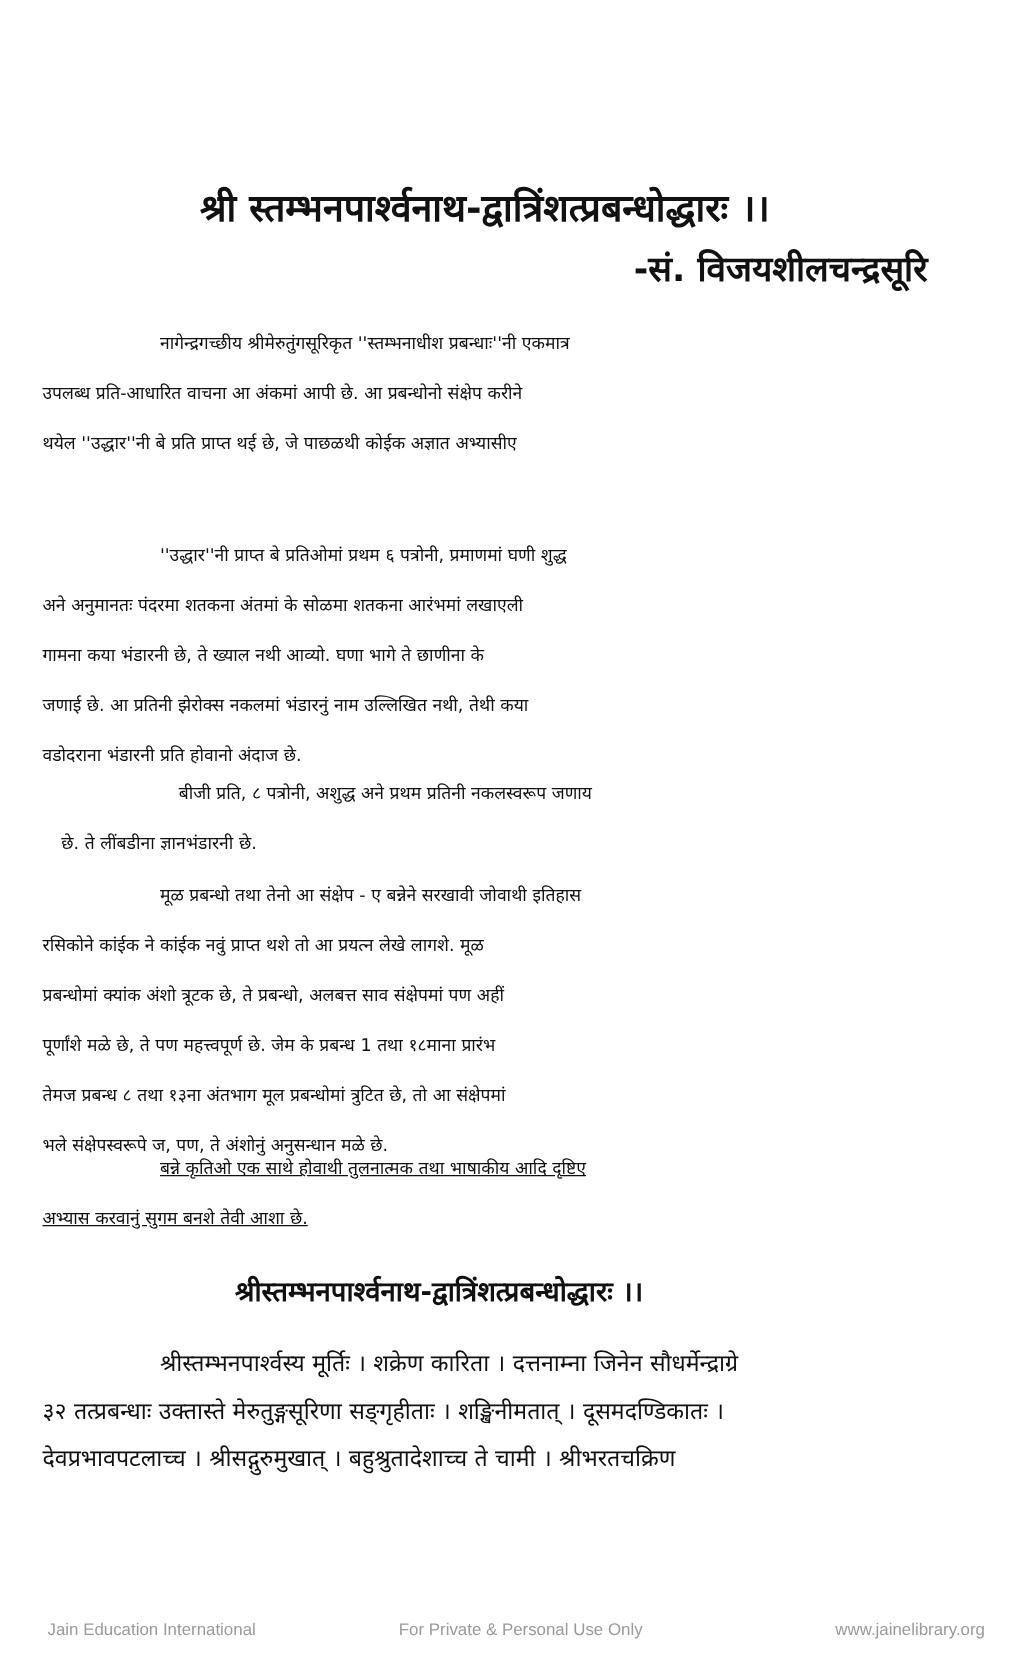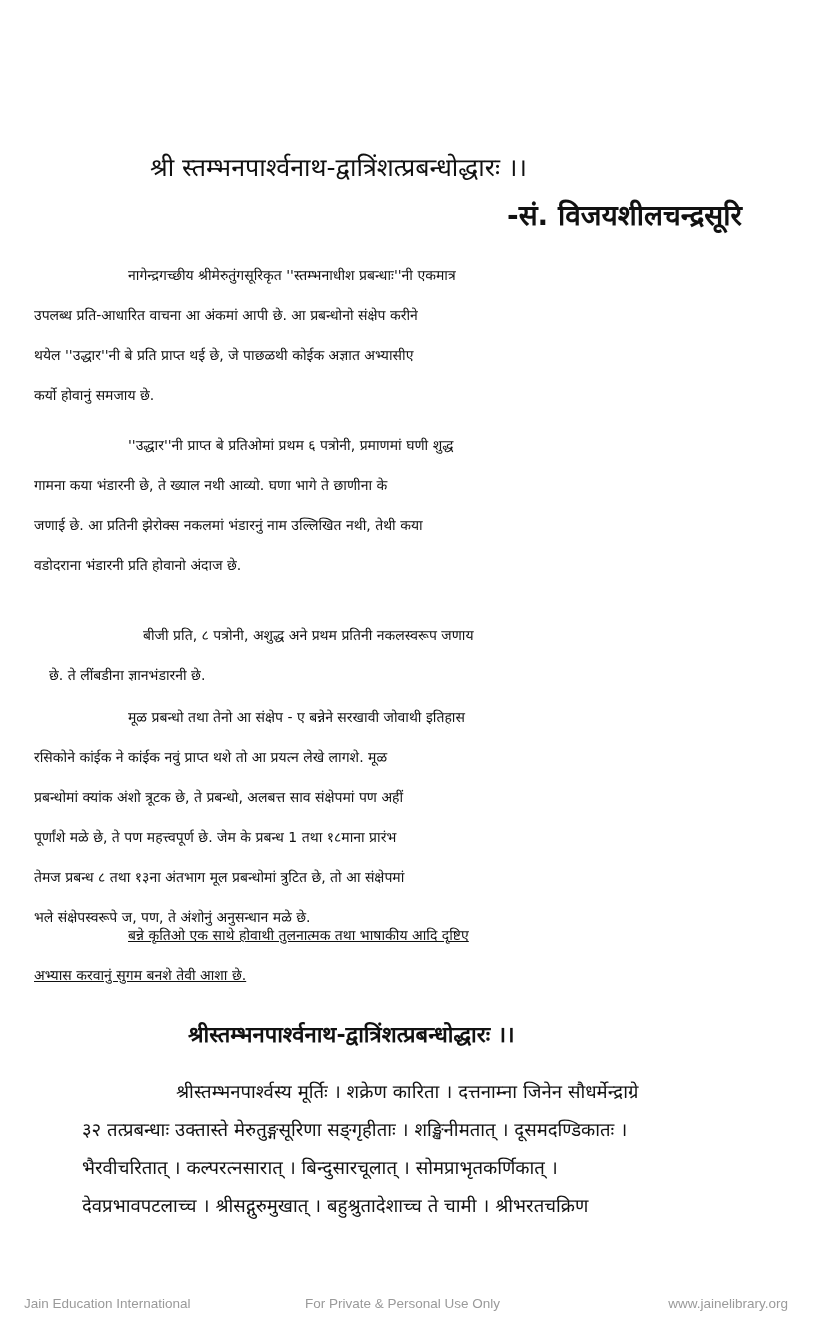--- a/index.html
+++ b/index.html
@@ -16,25 +16,25 @@
       font-family: "DejaVu Sans", sans-serif;
     }
     .page {
       position: absolute;
       left: 0; top: 0;
       width: 828px;
       height: 1338px;
     }
     .title {
       position: absolute;
-      left: 150px;
+      left: 160px;
       top: 148px;
       width: 620px;
-      font-size: 25px;
-      font-weight: normal;
+      font-size: 30px;
+      font-weight: bold;
       line-height: 40px;
       white-space: nowrap;
       letter-spacing: 0px;
     }
     .author {
       position: absolute;
       right: 86px;
       top: 200px;
       font-size: 28px;
       font-weight: bold;
@@ -68,58 +68,58 @@
       line-height: 34px;
       white-space: nowrap;
     }
     .sanskrit {
       position: absolute;
       left: 34px;
       top: 1073px;
       width: 712px;
       font-size: 18.5px;
       line-height: 38px;
-      margin-left: 48px;
     }
     .footer {
       position: absolute;
       left: 0;
       top: 1296px;
       width: 828px;
       height: 24px;
       font-family: "Liberation Sans", sans-serif;
       font-size: 13.5px;
       color: #9a9a9a;
     }
     .footer span {
       position: absolute;
       top: 0;
       white-space: nowrap;
+      margin-left: 14px;
     }
     .footer .f-left { left: 24px; }
     .footer .f-mid { left: 305px; }
     .footer .f-right { right: 40px; }
   </style>
 </head>
 <body>
 
 <div class="page">
 
   <div class="title">श्री स्तम्भनपार्श्वनाथ-द्वात्रिंशत्प्रबन्धोद्धारः ।।</div>
   <div class="author">-सं. विजयशीलचन्द्रसूरि</div>
 
   <div class="body-text" style="top:255px;">
     <span class="line indent">नागेन्द्रगच्छीय श्रीमेरुतुंगसूरिकृत ''स्तम्भनाधीश प्रबन्धाः''नी एकमात्र</span>
     <span class="line">उपलब्ध प्रति-आधारित वाचना आ अंकमां आपी छे. आ प्रबन्धोनो संक्षेप करीने</span>
     <span class="line">थयेल ''उद्धार''नी बे प्रति प्राप्त थई छे, जे पाछळथी कोईक अज्ञात अभ्यासीए</span>
-    <span class="line">कर्यो होवानुं समजाय छे.</span>
   </div>
 
   <div class="body-text" style="top:425px;">
     <span class="line indent">''उद्धार''नी प्राप्त बे प्रतिओमां प्रथम ६ पत्रोनी, प्रमाणमां घणी शुद्ध</span>
+    <span class="line">अने अनुमानतः पंदरमा शतकना अंतमां के सोळमा शतकना आरंभमां लखाएली</span>
     <span class="line">गामना कया भंडारनी छे, ते ख्याल नथी आव्यो. घणा भागे ते छाणीना के</span>
     <span class="line">जणाई छे. आ प्रतिनी झेरोक्स नकलमां भंडारनुं नाम उल्लिखित नथी, तेथी कया</span>
     <span class="line">वडोदराना भंडारनी प्रति होवानो अंदाज छे.</span>
   </div>
 
   <div class="body-text" style="top:615px;margin-left:15px;">
     <span class="line indent">बीजी प्रति, ८ पत्रोनी, अशुद्ध अने प्रथम प्रतिनी नकलस्वरूप जणाय</span>
     <span class="line">छे. ते लींबडीना ज्ञानभंडारनी छे.</span>
   </div>
 
@@ -135,21 +135,20 @@
   <div class="body-text" style="top:915px;text-decoration:underline;">
     <span class="line indent">बन्ने कृतिओ एक साथे होवाथी तुलनात्मक तथा भाषाकीय आदि दृष्टिए</span>
     <span class="line">अभ्यास करवानुं सुगम बनशे तेवी आशा छे.</span>
   </div>
 
   <div class="sub-title">श्रीस्तम्भनपार्श्वनाथ-द्वात्रिंशत्प्रबन्धोद्धारः ।।</div>
 
   <div class="sanskrit">
     <span class="line indent" style="height:38px;">श्रीस्तम्भनपार्श्वस्य मूर्तिः । शक्रेण कारिता । दत्तनाम्ना जिनेन सौधर्मेन्द्राग्रे</span>
     <span class="line" style="height:38px;">३२ तत्प्रबन्धाः उक्तास्ते मेरुतुङ्गसूरिणा सङ्गृहीताः । शङ्खिनीमतात् । दूसमदण्डिकातः ।</span>
-    <span class="line" style="height:38px;">भैरवीचरितात् । कल्परत्नसारात् । बिन्दुसारचूलात् । सोमप्राभृतकर्णिकात् ।</span>
     <span class="line" style="height:38px;">देवप्रभावपटलाच्च । श्रीसद्गुरुमुखात् । बहुश्रुतादेशाच्च ते चामी । श्रीभरतचक्रिण</span>
   </div>
 
   <div class="footer">
     <span class="f-left">Jain Education International</span>
     <span class="f-mid">For Private &amp; Personal Use Only</span>
     <span class="f-right">www.jainelibrary.org</span>
   </div>
 
 </div>

